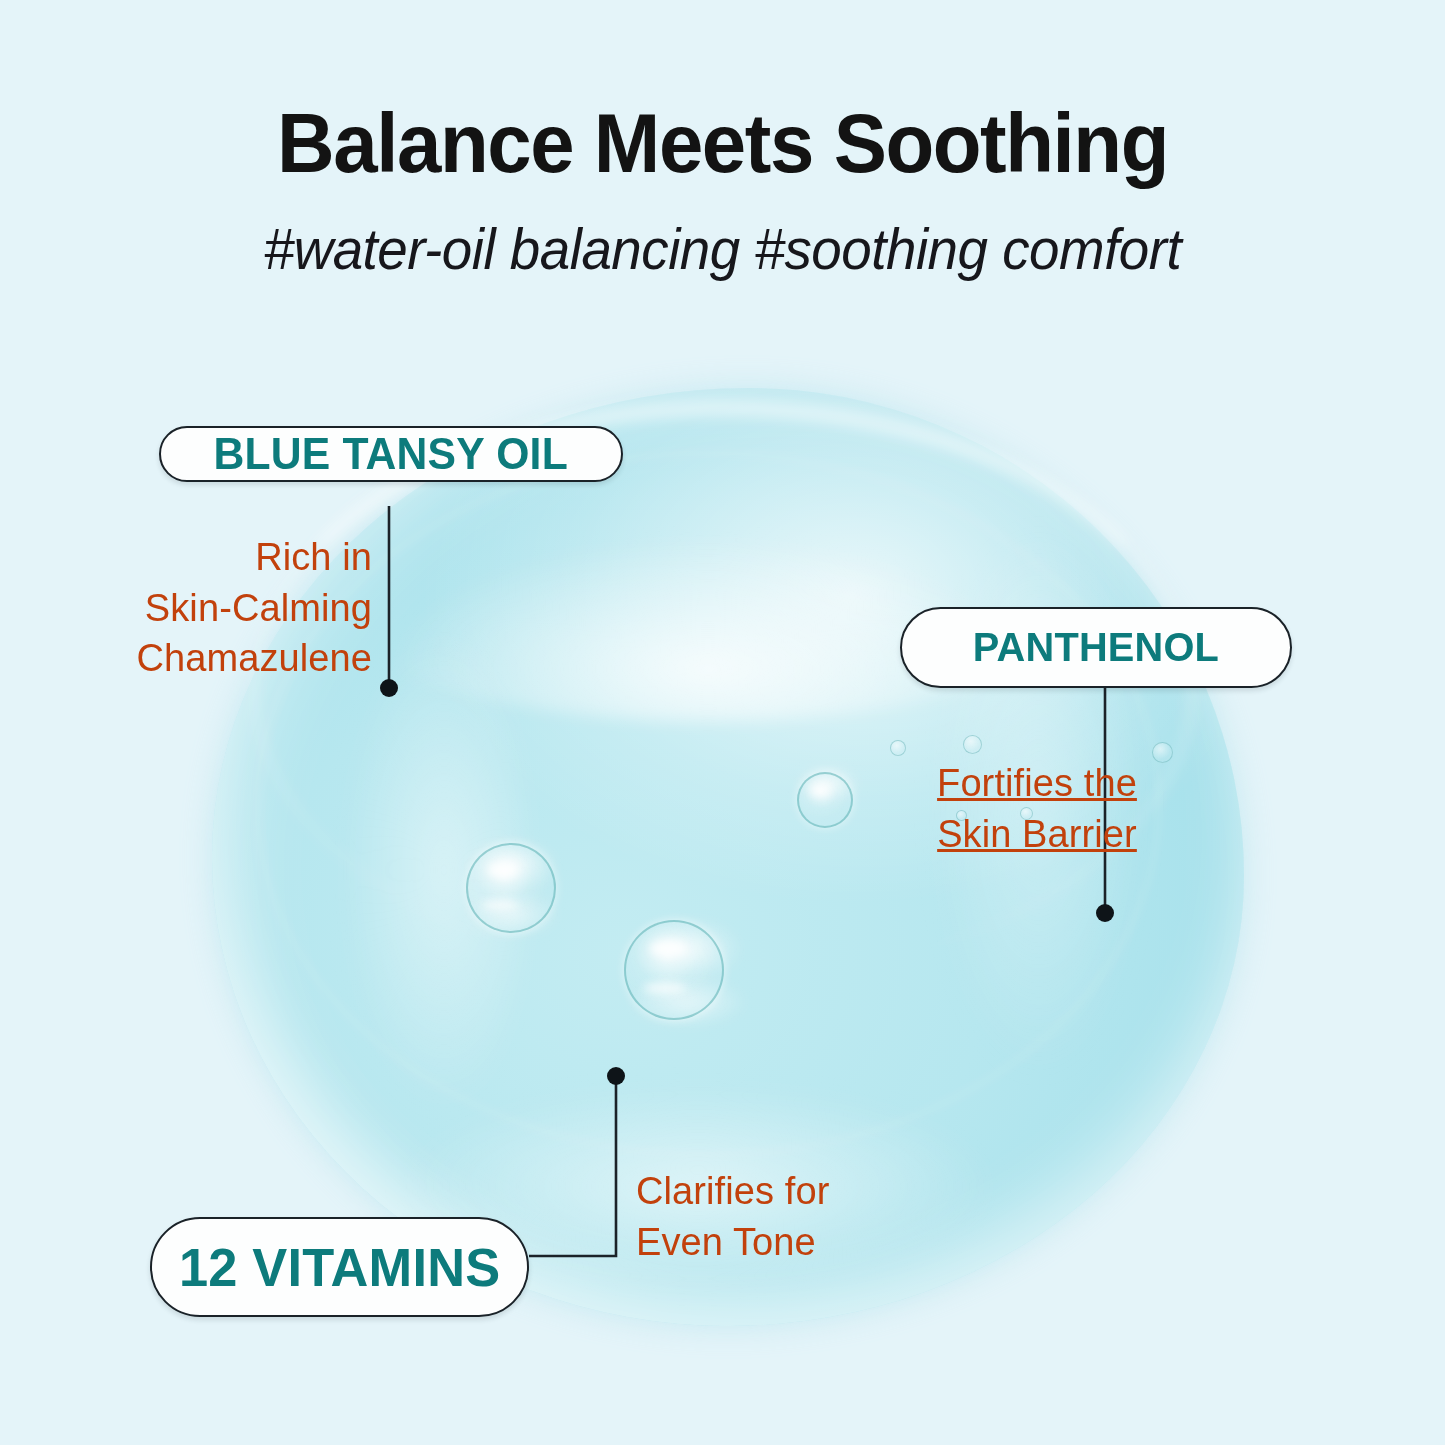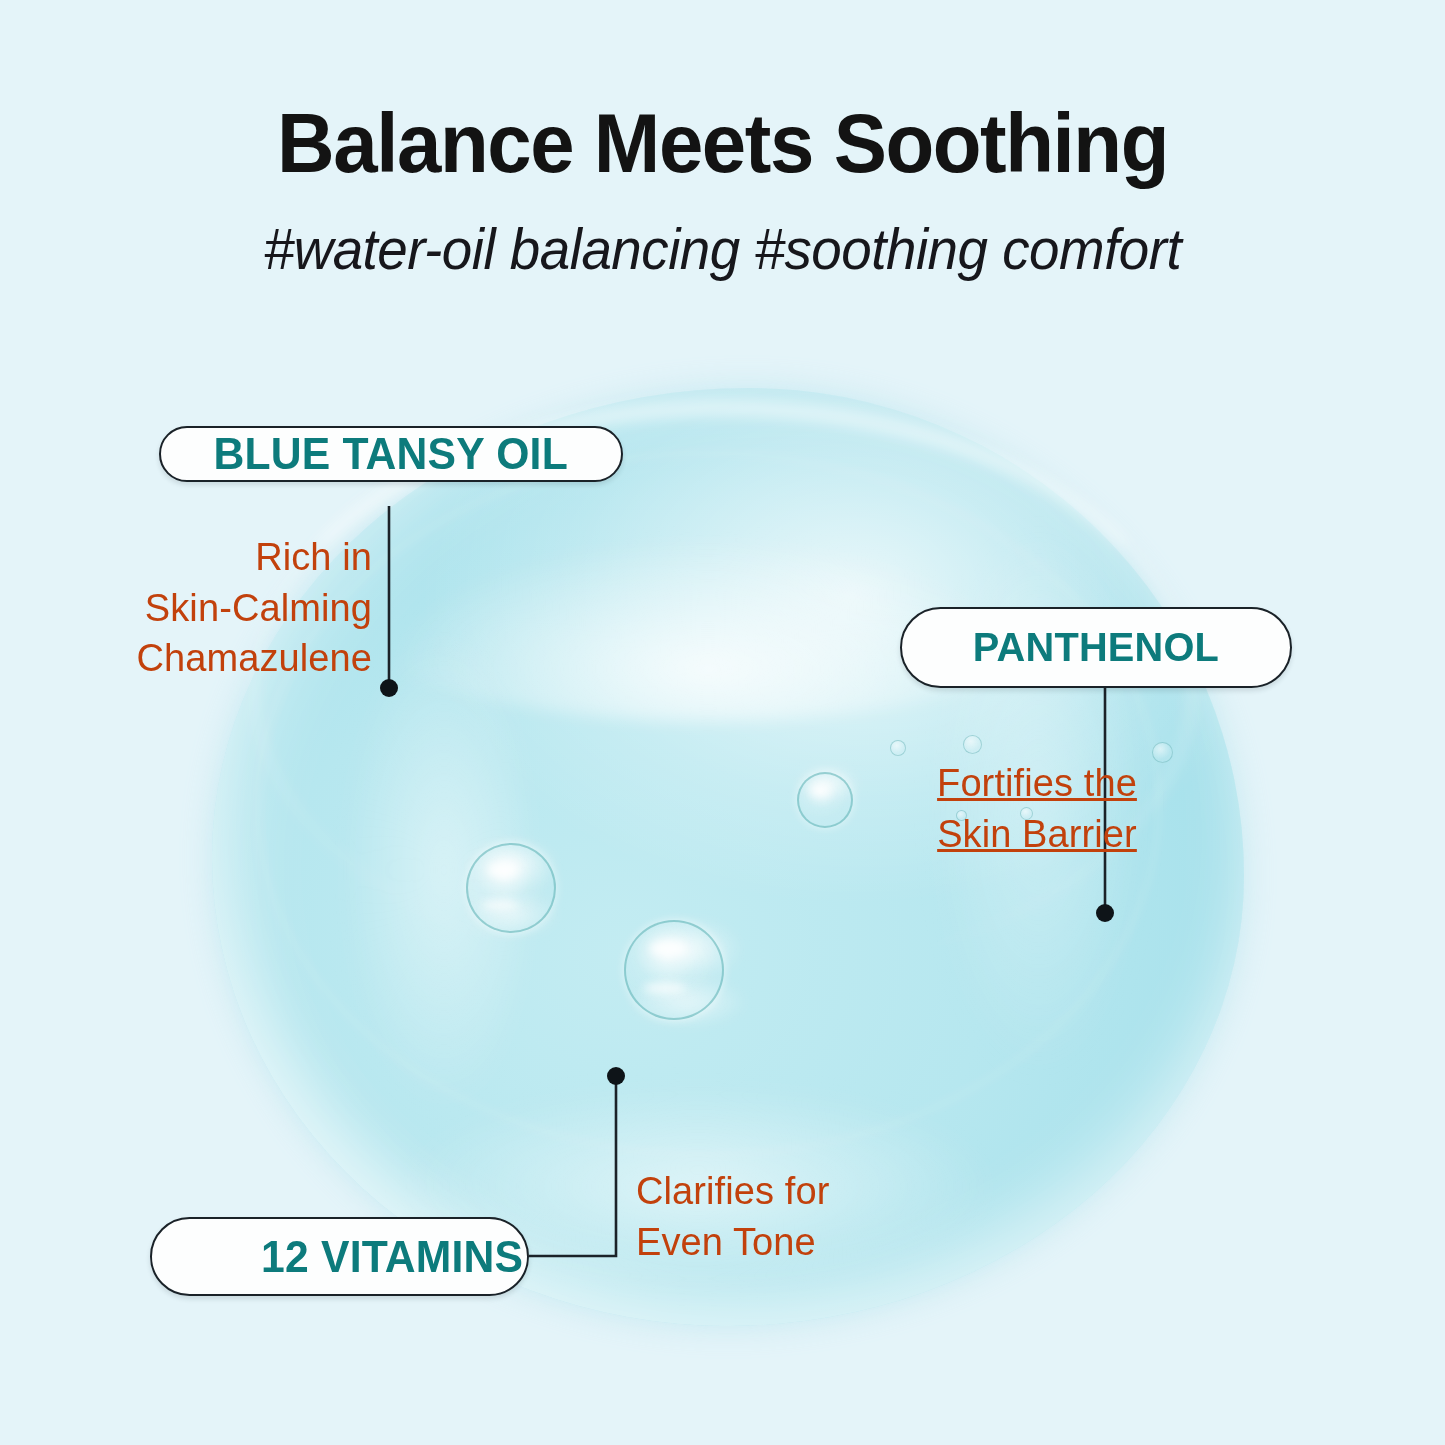--- a/index.html
+++ b/index.html
@@ -205,23 +205,22 @@
     width: 464px; height: 56px;
     font-size: 44px;
   }
   #pill-panthenol {
     left: 900px; top: 607px;
     width: 392px; height: 81px;
     font-size: 41px;
   }
   #pill-vitamins {
     left: 150px; top: 1217px;
-    width: 379px; height: 79px;
-    font-size: 44px;
-    justify-content: flex-end;
+    width: 379px; height: 100px;
+    font-size: 54px;
   }
   .pill-text { transform: scaleX(0.97); }
 
   
   .desc {
     position: absolute;
     font-family: "Liberation Sans", sans-serif;
     font-weight: 300;
     font-size: 38px;
     line-height: 1.33;

